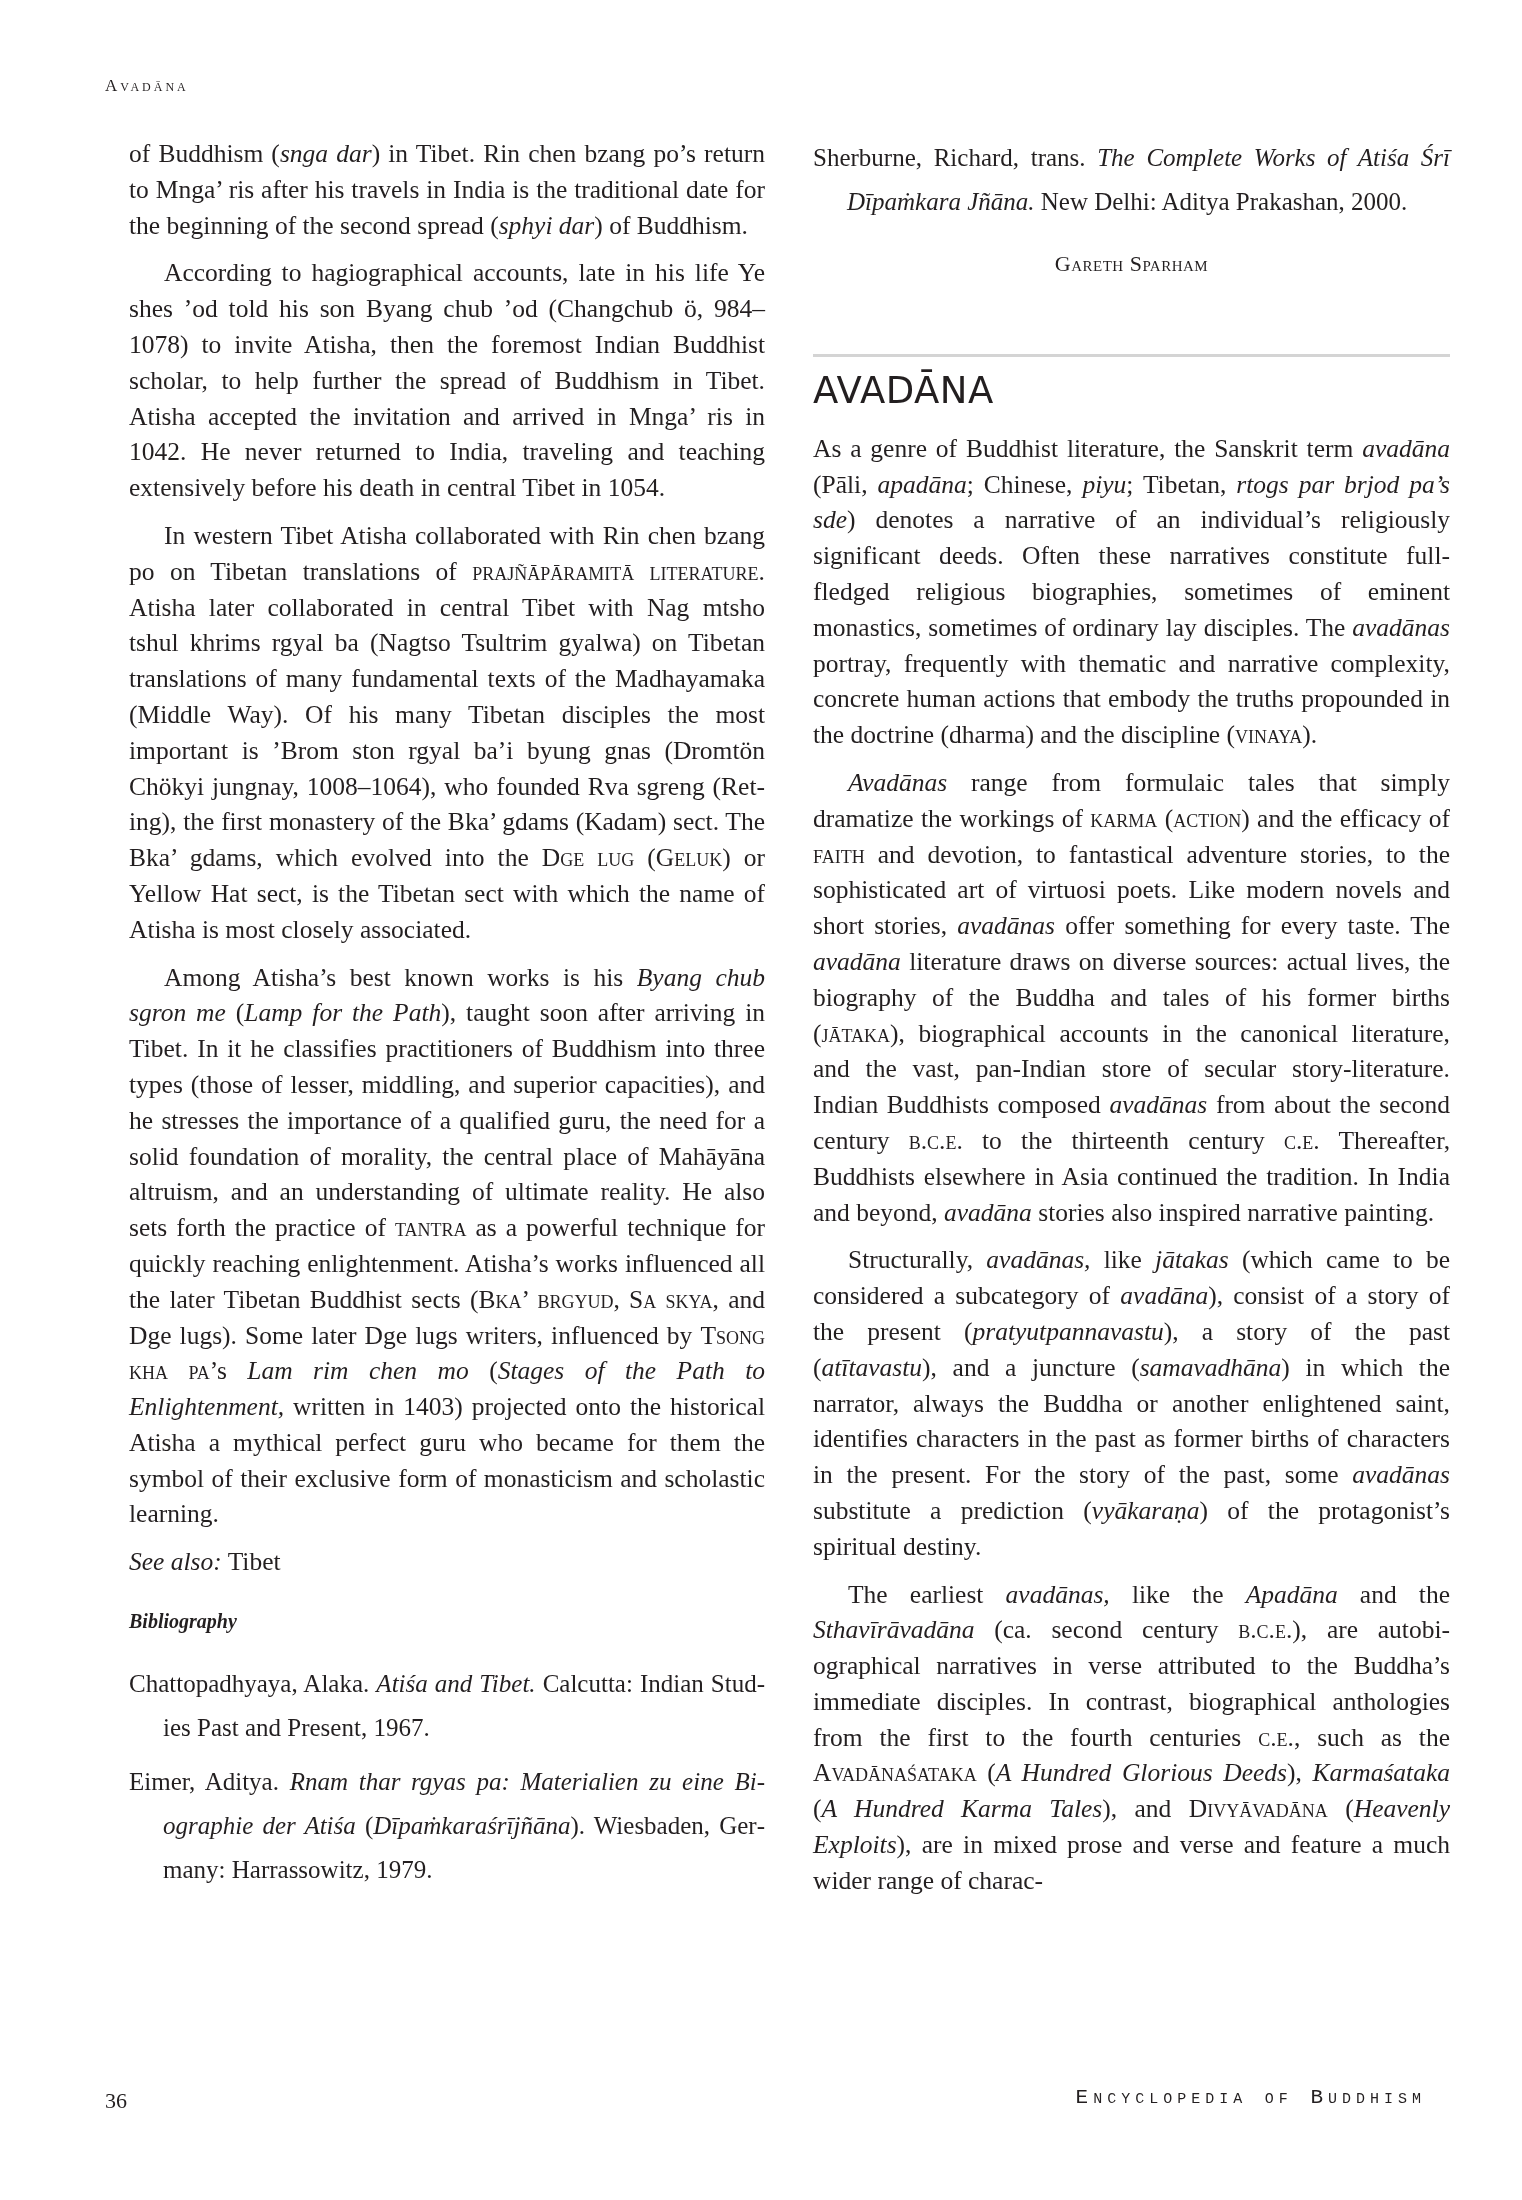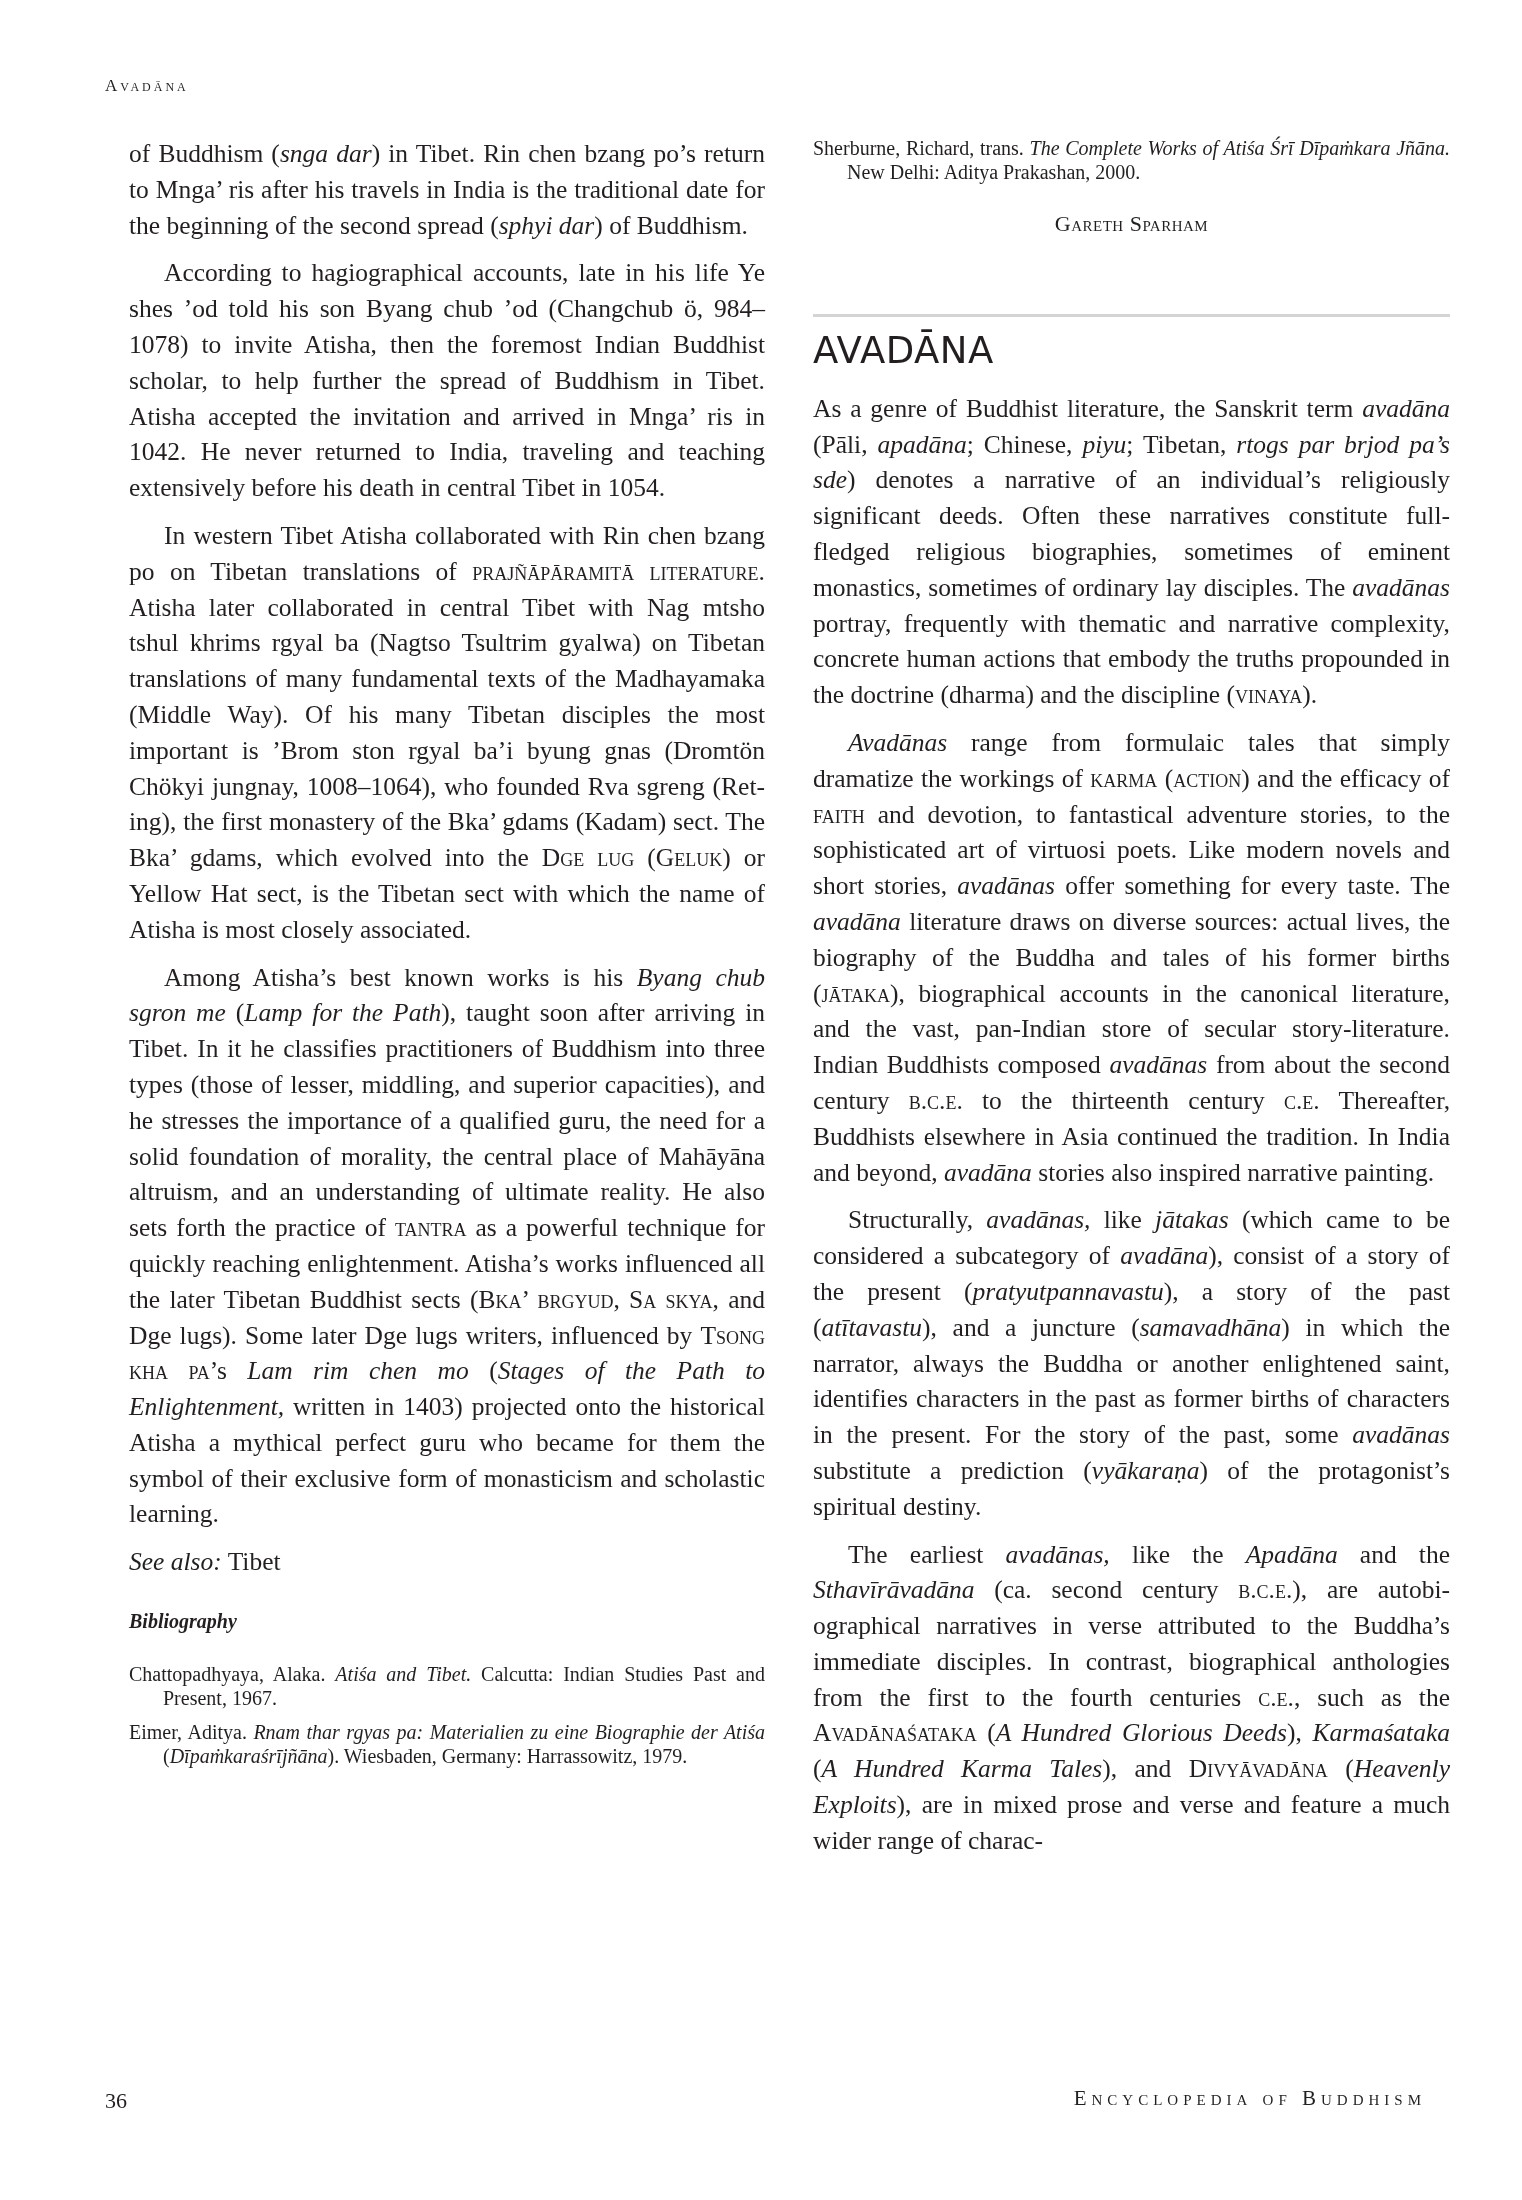--- a/index.html
+++ b/index.html
@@ -10,30 +10,30 @@
   .col { position: absolute; top: 136px; font-size: 25.5px; line-height: 35.8px; margin-left: 24px; }
   .col-left { left: 105px; width: 636px; }
   .col-right { left: 789px; width: 637px; }
   p.body { margin: 0 0 12px 0; text-align: justify; hyphens: manual; }
   p.body.indent { text-indent: 35px; }
   .i { font-style: italic; }
   .sc { font-variant: small-caps; text-transform: lowercase; }
   .sc-keep { font-variant: small-caps; }
   .see-also { margin: 42px 0 0 0; }
   .bib-heading { margin: 24px 0 22px 0; font-style: italic; font-weight: bold; font-size: 20px; }
-  .bib-entry { font-size: 20px; line-height: 24px; padding-left: 34px; text-indent: -34px;
+  .bib-entry { font-size: 25px; line-height: 44px; padding-left: 34px; text-indent: -34px;
                text-align: justify; margin: 0 0 10px 0; }
   .byline { text-align: center; font-variant: small-caps; font-size: 22px; margin-top: 22px; letter-spacing: 0.5px; }
   .rule { height: 3px; background: #d4d4d4; margin-top: 72px; }
   .entry-title { font-family: "DejaVu Sans", "Liberation Sans", sans-serif; font-size: 37px;
                  font-weight: normal; letter-spacing: 0.5px; margin: 12px 0 18px 0; line-height: 44px; }
   .footer-page { position: absolute; left: 105px; top: 2088px; font-size: 22px;
                  font-family: Liberation Serif, serif; }
   .footer-title { position: absolute; right: 96px; top: 2086px; font-size: 21px;
-                  font-family: Liberation Serif, serif; font-variant: small-caps;
+                  font-family: Liberation Mono, monospace; font-variant: small-caps;
                   letter-spacing: 5px; }
 </style>
 </head>
 <body>
 
 <div class="running-head">Avadāna</div>
 
 <div class="col col-left">
   <div>
       <p class="body"><span>of Buddhism (</span><span class="i">snga dar</span><span>) in Tibet. Rin chen bzang po’s return to Mnga’ ris after his travels in India is the tra­ditional date for the beginning of the second spread (</span><span class="i">sphyi dar</span><span>) of Buddhism.</span></p>

